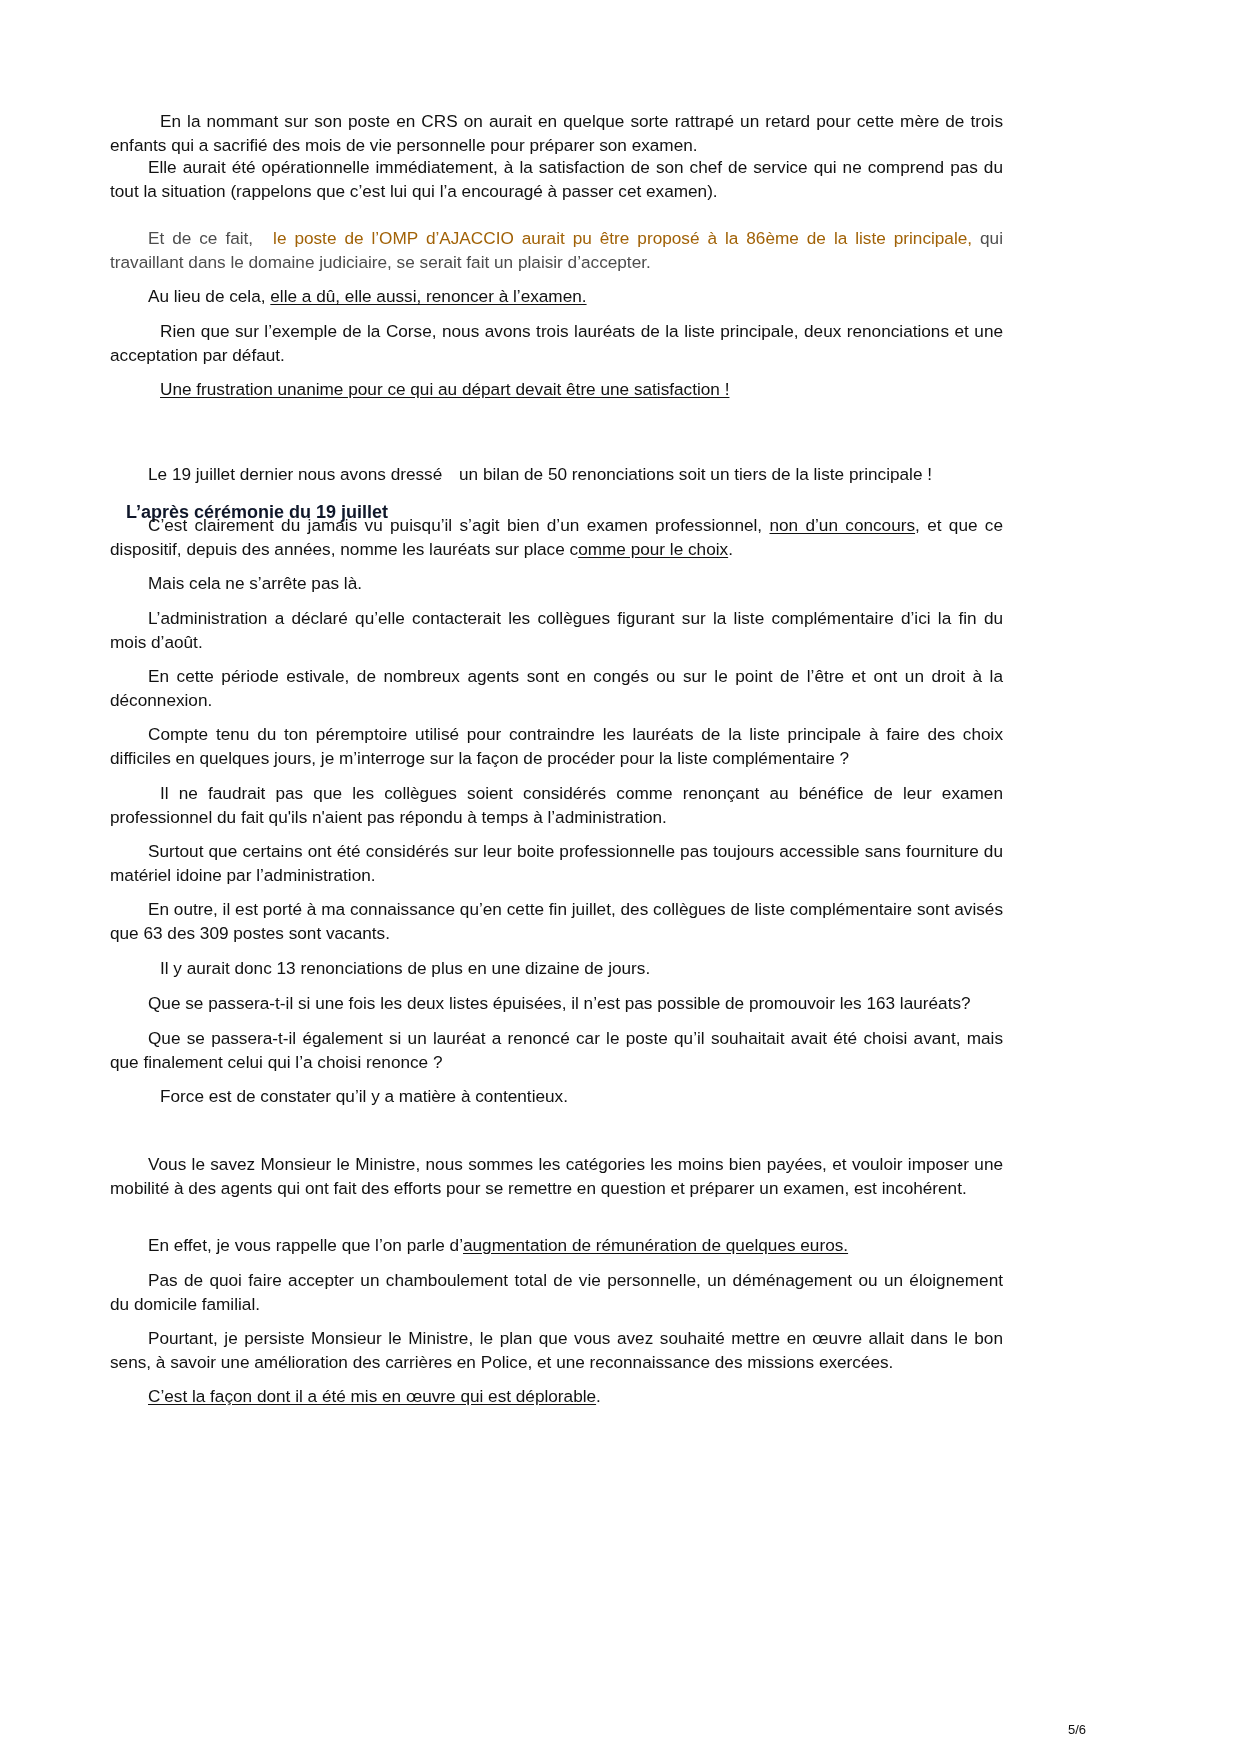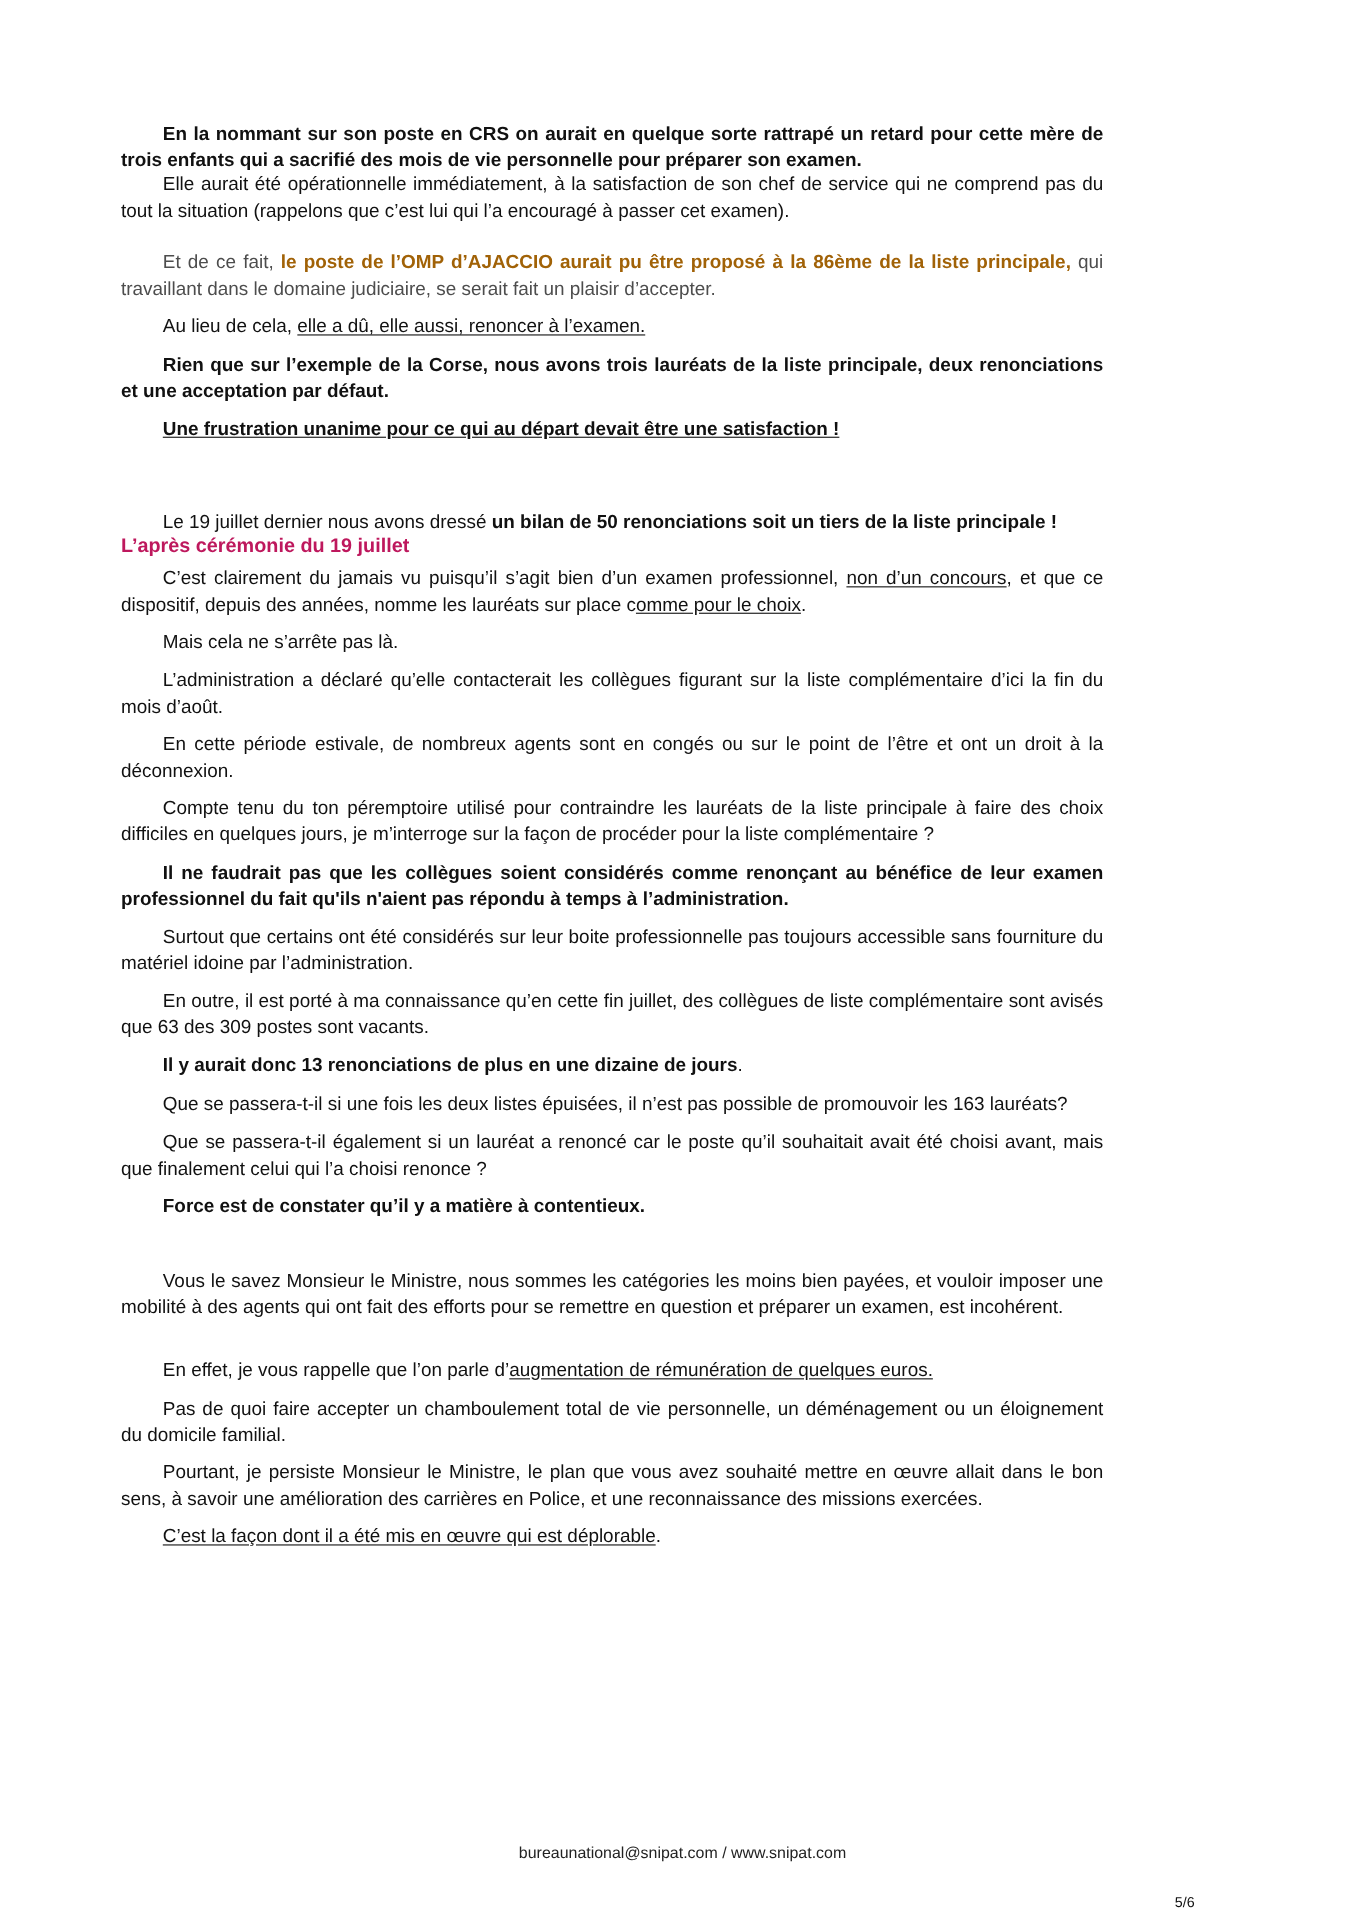--- a/index.html
+++ b/index.html
@@ -1,26 +1,26 @@
 <!DOCTYPE html>
 <html><head>
 <meta charset="utf-8">
 <style>
   html, body { margin: 0; padding: 0; background: #ffffff; }
   body { width: 1241px; height: 1754px; position: relative; overflow: hidden;
          font-family: "Liberation Sans", sans-serif; color: #111111; }
   .page { position: absolute; left: 110px; top: 0; width: 893px; }
   p.para { margin: 0; position: absolute; left: 0; width: 893px; font-size: 17.2px;
            line-height: 23.5px; text-align: justify; text-indent: 38px; }
-  p.para .b { font-weight: bold; }
+  p.para .b { font-weight: normal; margin-left: 12px; }
   p.para .u { text-decoration: underline; text-underline-offset: 2px; }
   p.grey { color: #4d4d4d; }
   p.grey .b { color: #a16207; }
-  h2.section { position: absolute; left: 0; top: 486px; margin: 0; font-size: 18px;
-               font-weight: bold; color: #be185d; }
+  h2.section { position: absolute; left: 0; top: 486px; margin: 16px; font-size: 18px;
+               font-weight: bold; color: #0f172a; }
   .footer { position: absolute; left: 0; width: 1241px; text-align: center; font-size: 14.5px;
             line-height: 21px; color: #222; }
   .pagenum { position: absolute; left: 1068px; top: 1722px; font-size: 13px; color: #111; }
 </style>
 </head>
 <body>
 
 <div class="page">
   <p class="para" id="p0" style="top:110px"><span class="b">En la nommant sur son poste en CRS on aurait en quelque sorte rattrapé un retard pour cette mère de trois enfants qui a sacrifié des mois de vie personnelle pour préparer son examen.</span></p>
   <p class="para" id="p1" style="top:156px"><span>Elle aurait été opérationnelle immédiatement, à la satisfaction de son chef de service qui ne comprend pas du tout la situation (rappelons que c’est lui qui l’a encouragé à passer cet examen).</span></p>
@@ -46,16 +46,15 @@
   <p class="para" id="p18" style="top:1085px"><span class="b">Force est de constater qu’il y a matière à contentieux.</span></p>
 
   <p class="para" id="p19" style="top:1153px"><span>Vous le savez Monsieur le Ministre, nous sommes les catégories les moins bien payées, et vouloir imposer une mobilité à des agents qui ont fait des efforts pour se remettre en question et préparer un examen, est incohérent.</span></p>
   <p class="para" id="p20" style="top:1234px"><span>En effet, je vous rappelle que l’on parle d’</span><span class="u">augmentation de rémunération de quelques euros.</span></p>
   <p class="para" id="p21" style="top:1269px"><span>Pas de quoi faire accepter un chamboulement total de vie personnelle, un déménagement ou un éloignement du domicile familial.</span></p>
   <p class="para" id="p22" style="top:1327px"><span>Pourtant, je persiste Monsieur le Ministre, le plan que vous avez souhaité mettre en œuvre allait dans le bon sens, à savoir une amélioration des carrières en Police, et une reconnaissance des missions exercées.</span></p>
   <p class="para" id="p23" style="top:1385px"><span class="u">C’est la façon dont il a été mis en œuvre qui est déplorable</span><span>.</span></p>
 </div>
 
 <div class="footer" style="top:1675px">
-  <div>bureaunational@snipat.com / www.snipat.com</div>
 </div>
 
 <div class="pagenum">5/6</div>
 
 </body></html>

